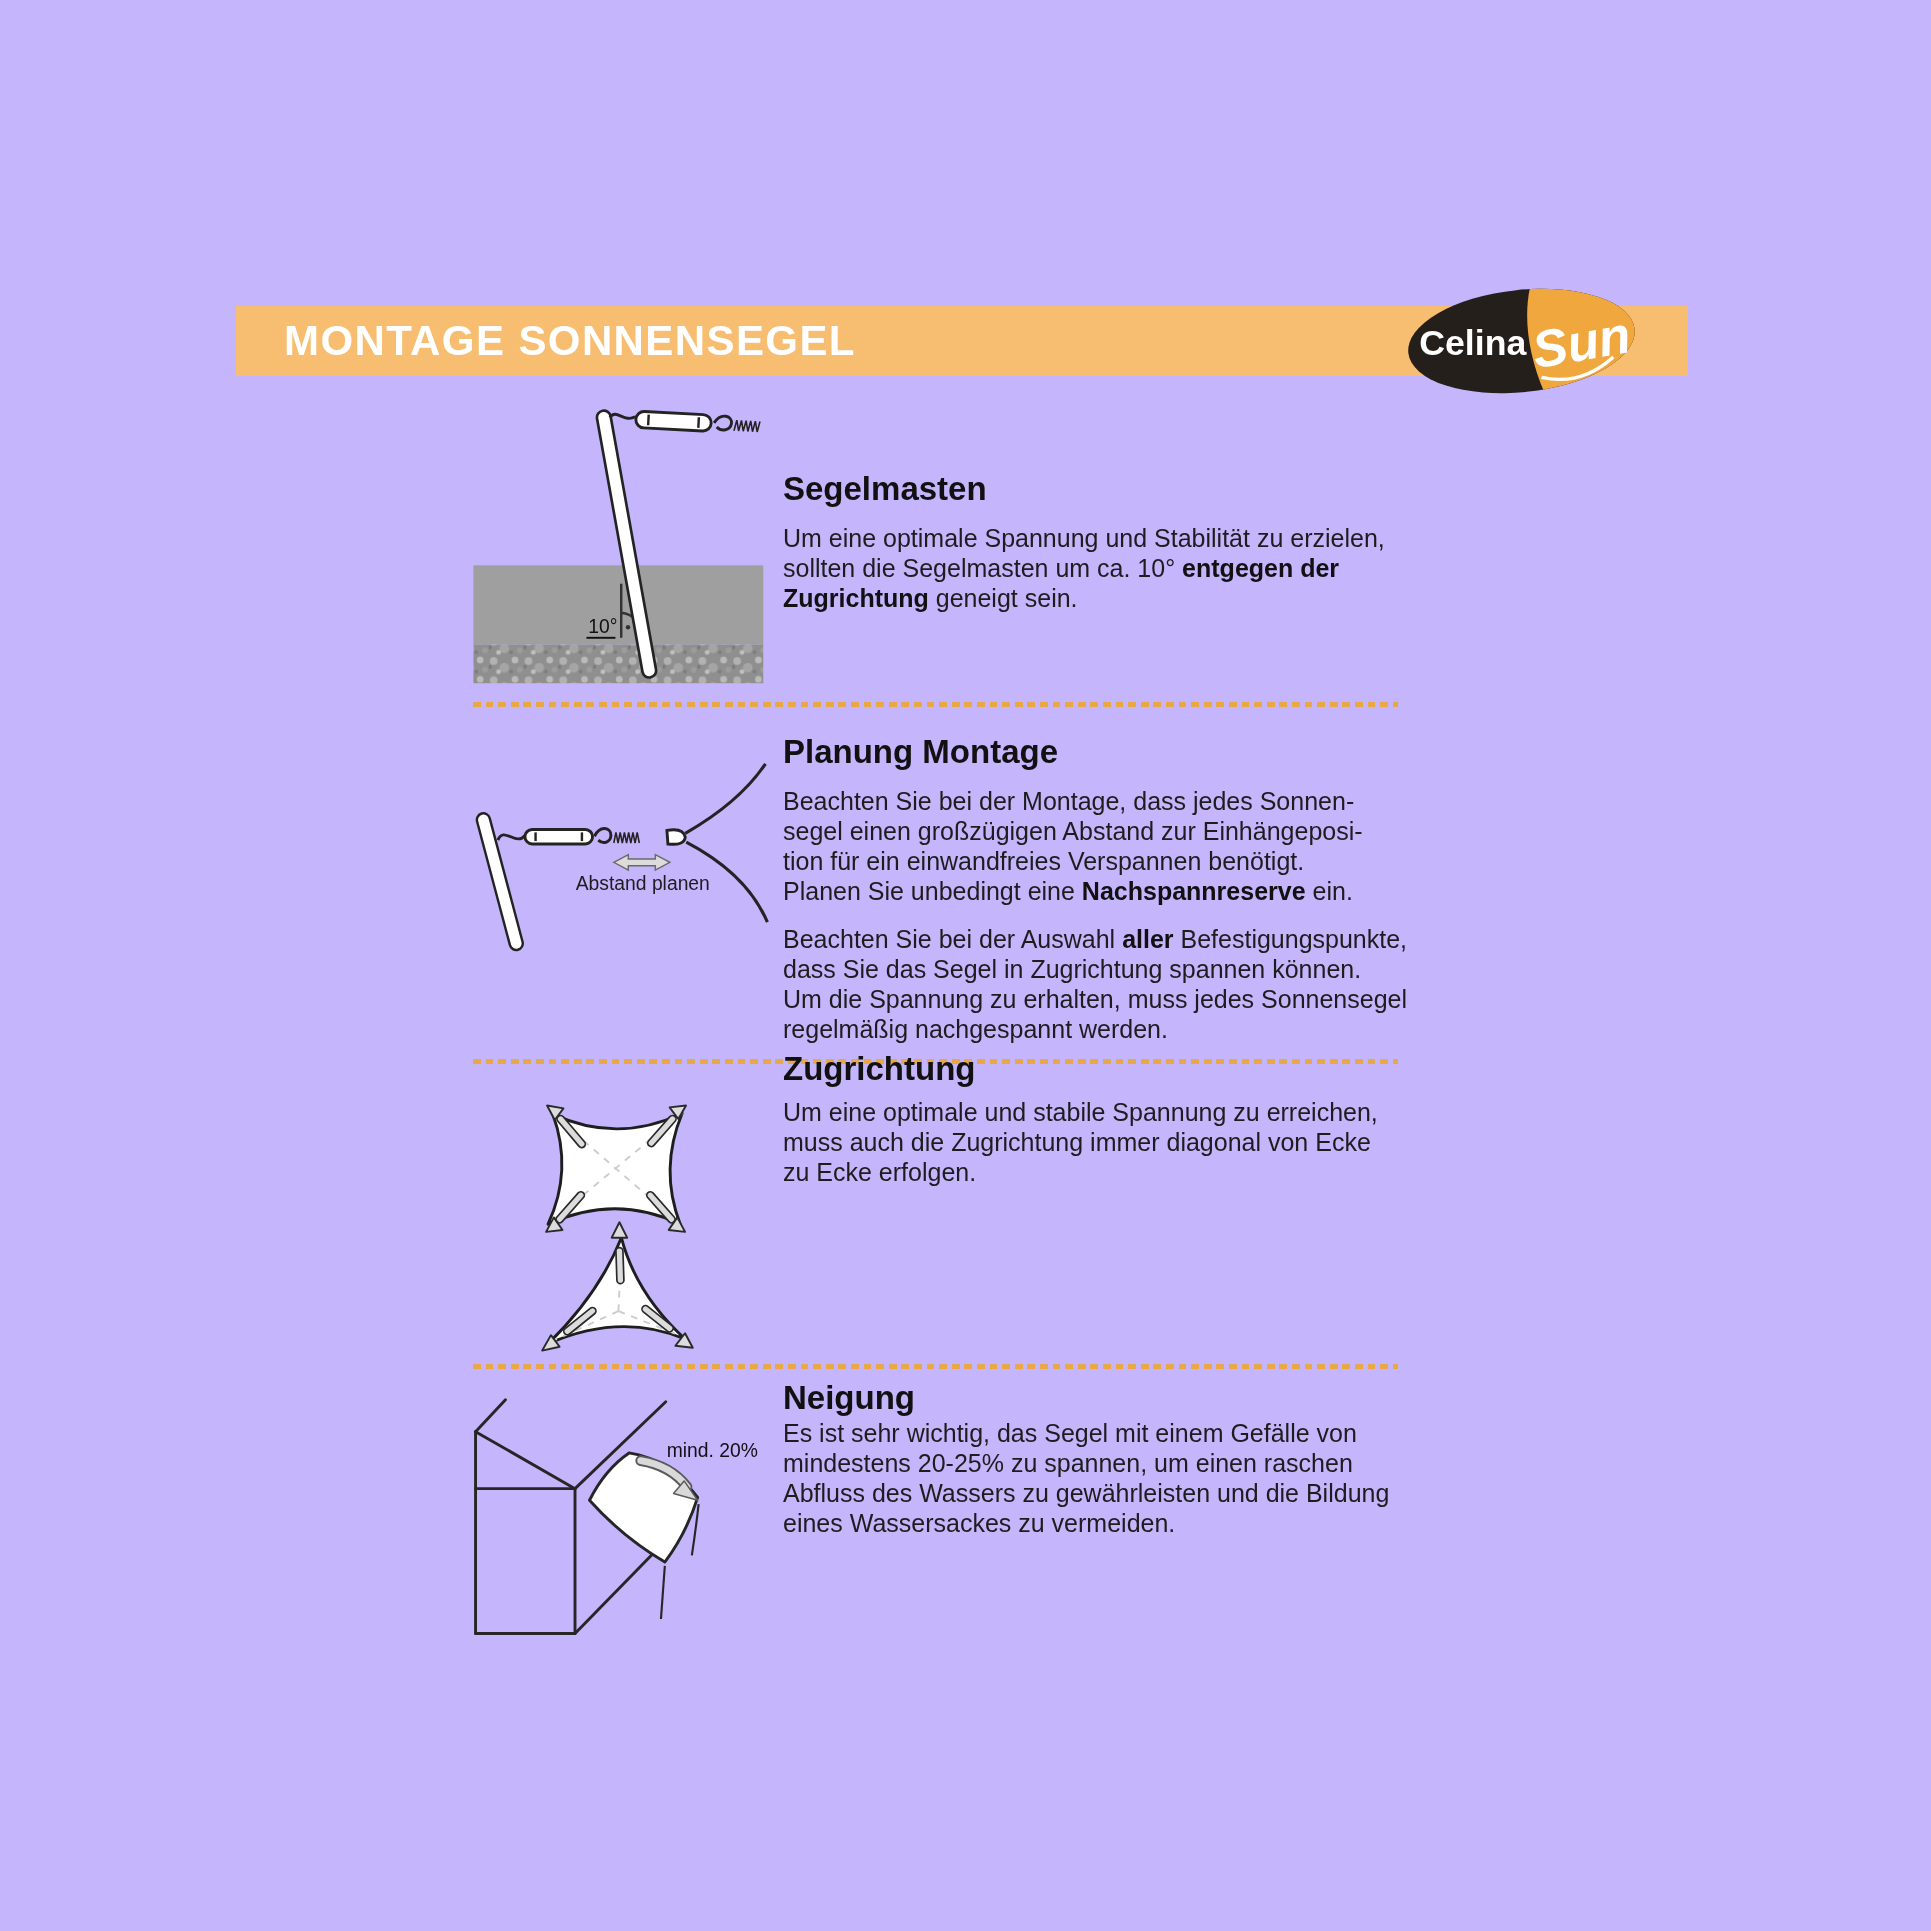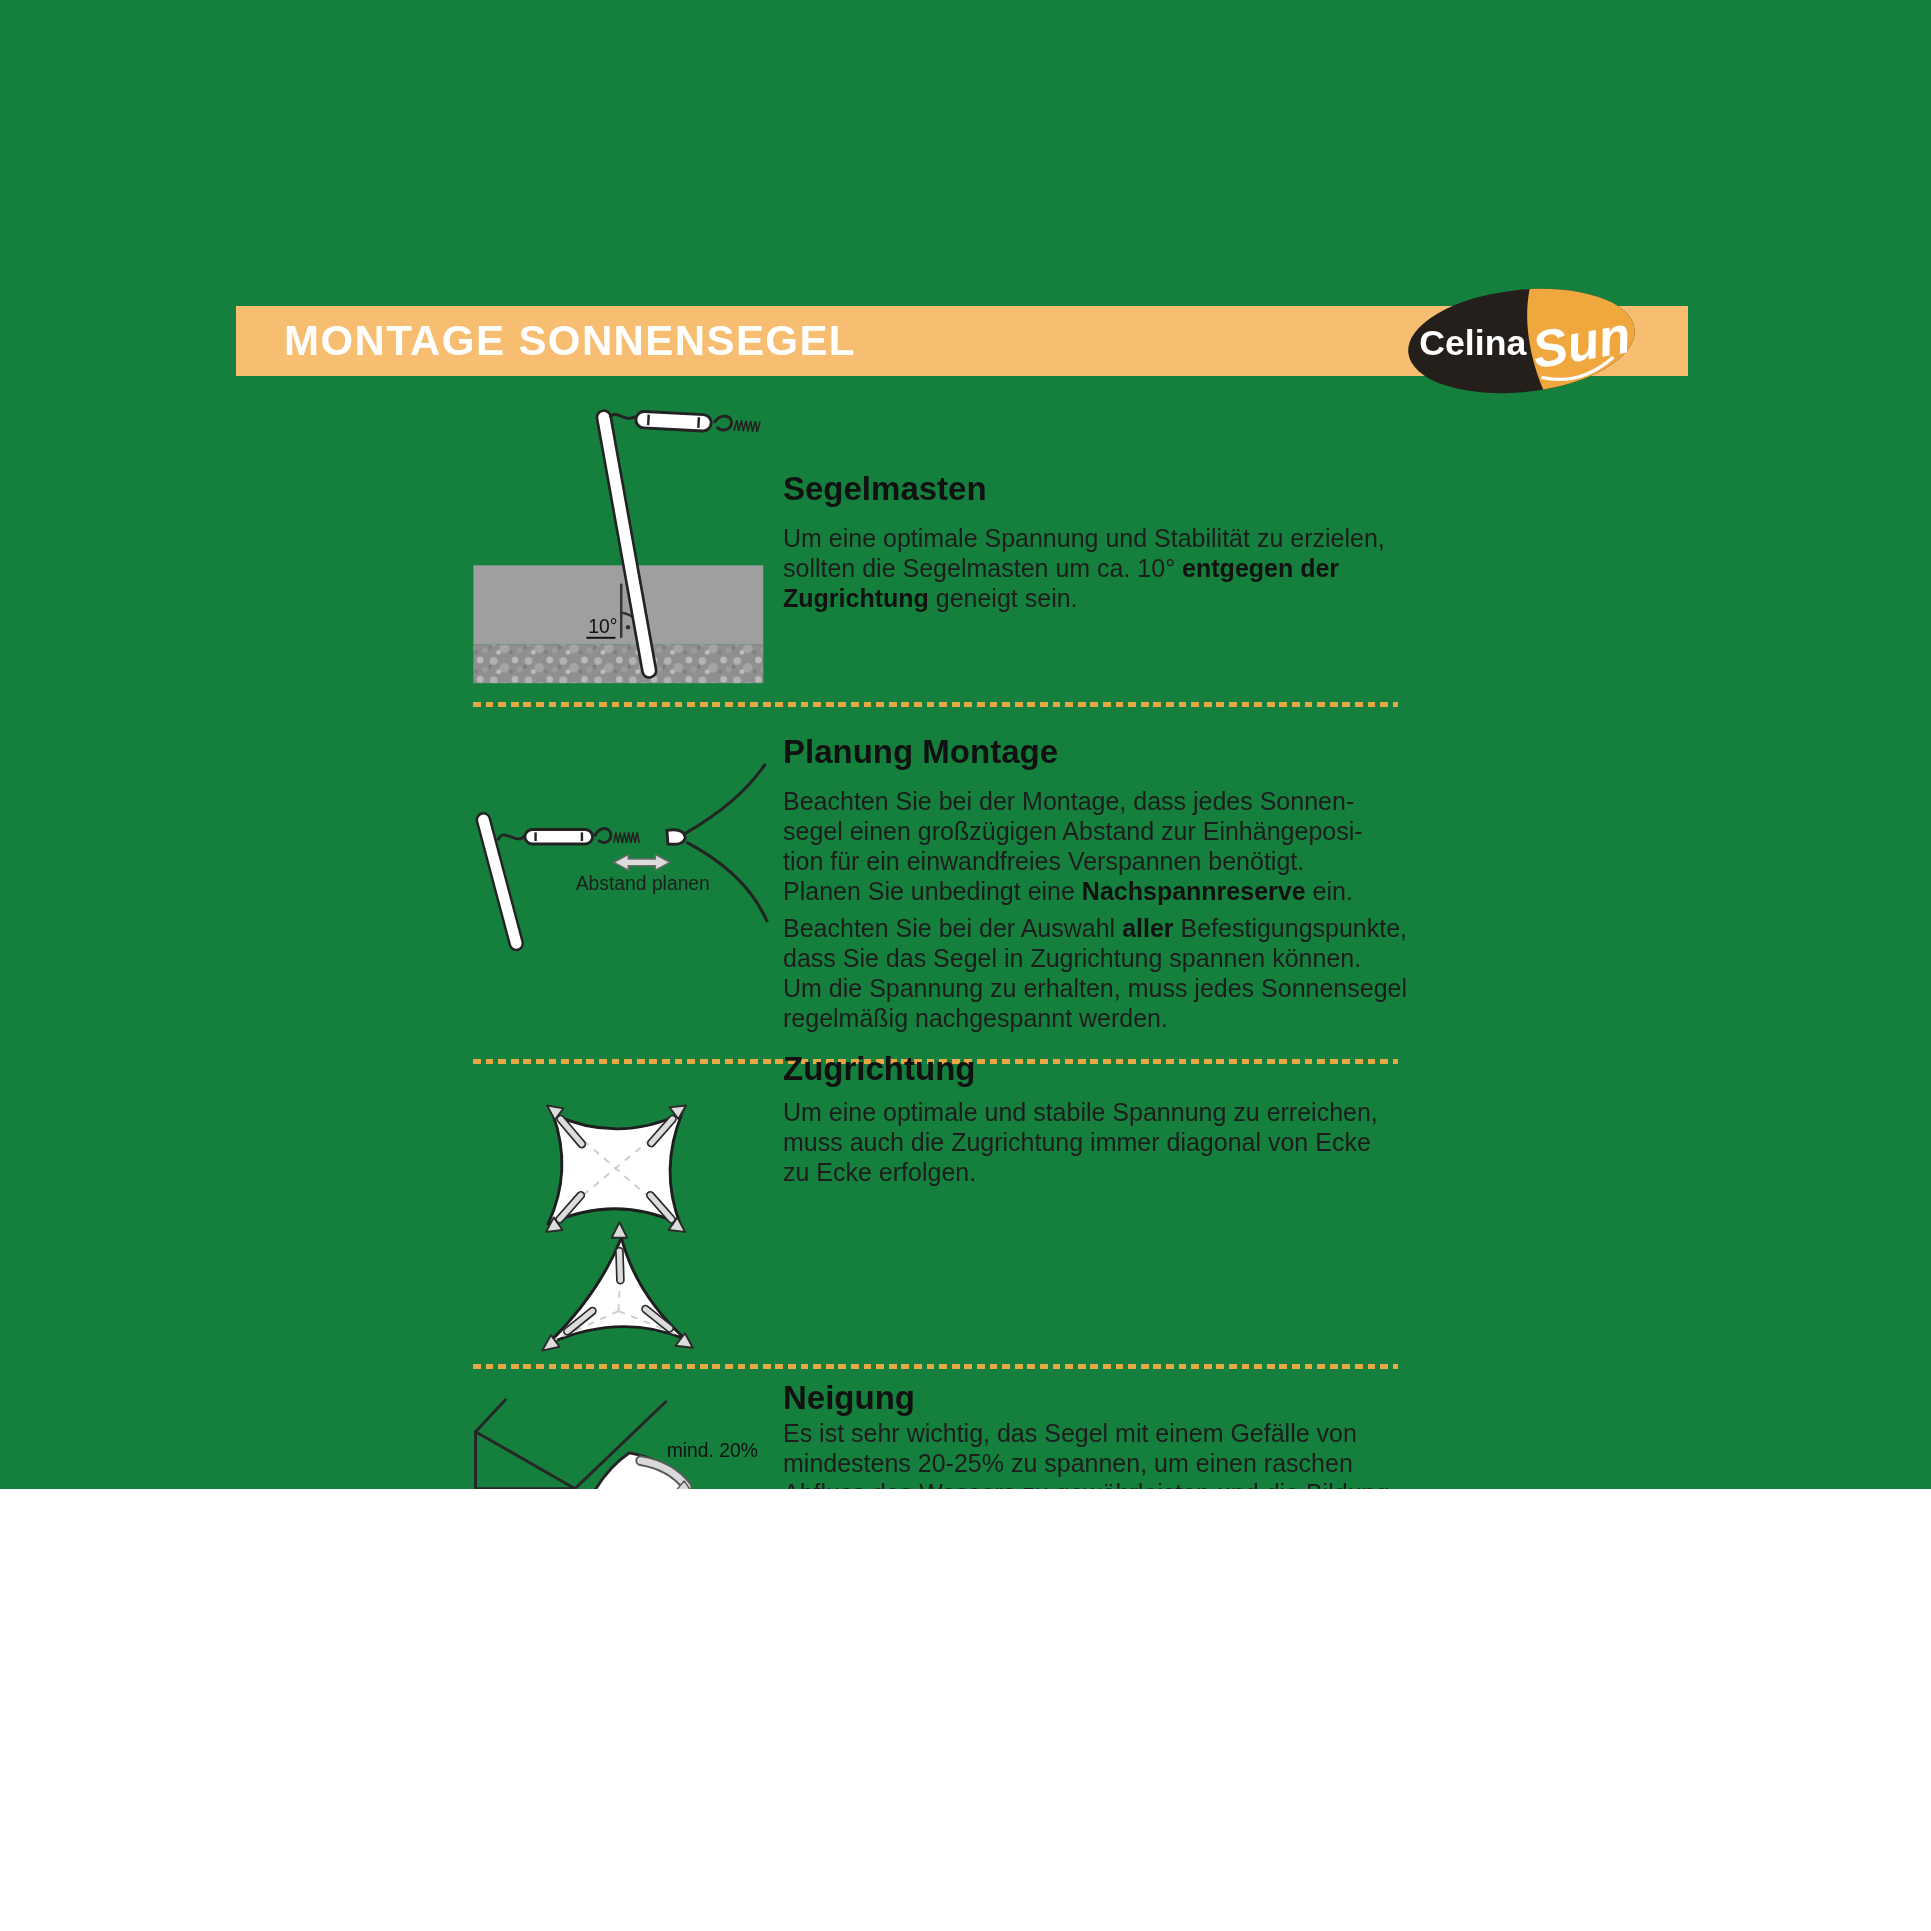--- a/index.html
+++ b/index.html
@@ -1,32 +1,32 @@
 <!DOCTYPE html>
 <html><head>
 <meta charset="utf-8">
 <style>
   html,body{margin:0;padding:0;background:#ffffff;}
-  .page{position:relative;width:1931px;height:1489px;background:#15803d;overflow:hidden;
+  .page{position:relative;width:1931px;height:1931px;background:#c4b5fd;overflow:hidden;
         font-family:"Liberation Sans",sans-serif;color:#1d1d1d;}
   
   .bar{position:absolute;left:236px;top:306px;width:1452px;height:70px;background:#F7BD70;}
   .bar h1{margin:0;padding:0 0 0 48px;font-size:42px;font-weight:700;letter-spacing:1.4px;
           color:#ffffff;line-height:70px;white-space:nowrap;}
   .logo{position:absolute;left:1400px;top:282px;width:243px;height:118px;}
   
   .divider{position:absolute;left:473px;width:925px;height:4.8px;
            background:repeating-linear-gradient(90deg,#E7A845 0 7.7px,transparent 7.7px 12.6px);}
   
   .txt{position:absolute;left:783px;width:676px;}
   .txt h2{margin:0;font-size:33px;line-height:39px;font-weight:700;color:#111;}
   .txt p{margin:0;font-size:25px;line-height:30px;white-space:pre-line;color:#1d1d1d;}
   .txt p b{font-weight:700;color:#111;}
   .s1 p{margin-top:15.4px;}
-  .s2 p.p1{margin-top:14.5px;} .s2 p.p2{margin-top:7px;}
+  .s2 p.p1{margin-top:14.5px;} .s2 p.p2{margin-top:18px;}
   .s3 p.p1{margin-top:17.4px;} .s3 p.p2{margin-top:8.7px;}
   .s4 p{margin-top:1px;}
   .diag{position:absolute;}
   svg text{font-family:"Liberation Sans",sans-serif;}
 </style>
 </head>
 <body>
 
 <div class="page">
 

